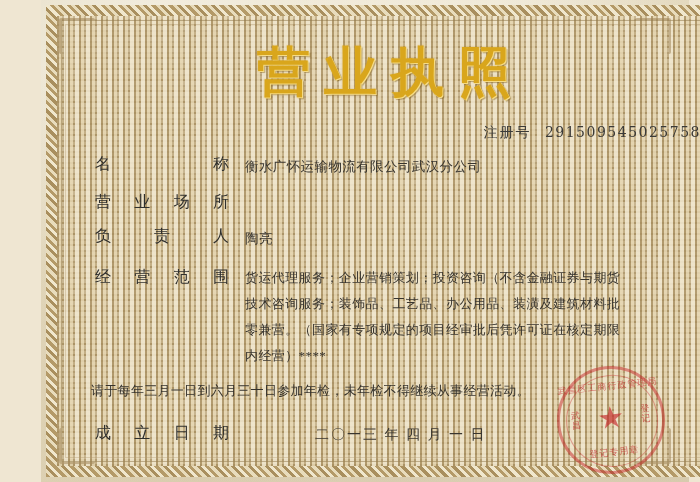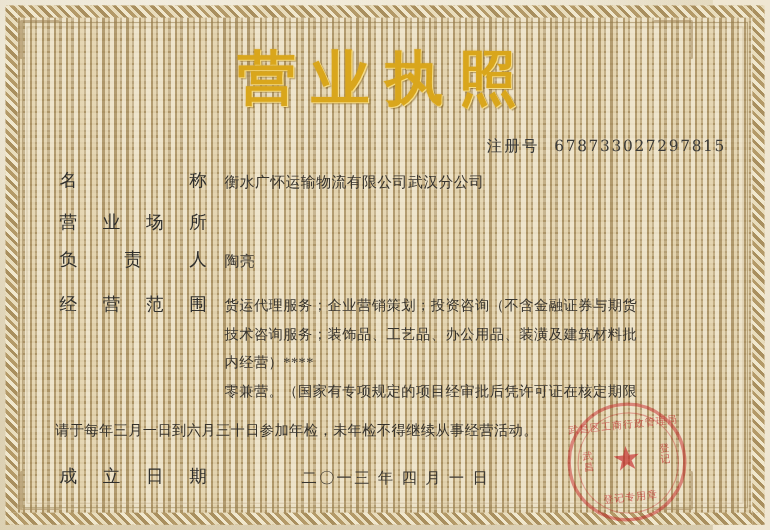--- a/index.html
+++ b/index.html
@@ -17,20 +17,21 @@
   
   #certificate {
     position: relative;
     width: 648px;
     height: 482px;
     background:
       radial-gradient(ellipse at 18% 12%, rgba(255,255,255,0.55) 0%, rgba(255,255,255,0) 42%),
       radial-gradient(ellipse at 88% 88%, rgba(150,130,95,0.20) 0%, rgba(150,130,95,0) 50%),
       radial-gradient(ellipse at 55% 45%, #f5efdd 0%, #ece3cb 55%, #e0d5b8 100%);
     box-sizing: border-box;
+    margin-left: 41px;
   }
 
   
   #certificate::before {
     content: "";
     position: absolute;
     left: 0; top: 0; right: 0; bottom: 0;
     background:
       radial-gradient(circle at 12% 70%, rgba(190,170,130,0.18) 0 14%, rgba(190,170,130,0) 40%),
       radial-gradient(circle at 70% 20%, rgba(255,255,255,0.35) 0 12%, rgba(255,255,255,0) 38%),
@@ -287,21 +288,21 @@
   <div class="corner tr"></div>
   <div class="corner bl"></div>
   <div class="corner br"></div>
 
   <div class="content">
 
     <div class="title">营业执照</div>
 
     <div class="reg-row">
       <span class="reg-label">注册号</span>
-      <span class="reg-value">678733027297815</span>
+      <span class="reg-value">291509545025758</span>
     </div>
 
     <div class="fields">
 
       <div class="field-row">
         <div class="field-label">
           <span>名</span>
           <span>称</span>
         </div>
         <div class="field-value">衡水广怀运输物流有限公司武汉分公司</div>
@@ -328,22 +329,22 @@
       <div class="field-row scope">
         <div class="field-label">
           <span>经</span>
           <span>营</span>
           <span>范</span>
           <span>围</span>
         </div>
         <div class="field-value small">
           <div>货运代理服务；企业营销策划；投资咨询（不含金融证券与期货</div>
           <div>技术咨询服务；装饰品、工艺品、办公用品、装潢及建筑材料批</div>
+          <div>零兼营。（国家有专项规定的项目经审批后凭许可证在核定期限</div>
           <div>内经营）****</div>
-          <div>零兼营。（国家有专项规定的项目经审批后凭许可证在核定期限</div>
         </div>
       </div>
 
     </div>
 
     <div class="note">请于每年三月一日到六月三十日参加年检，未年检不得继续从事经营活动。</div>
 
     <div class="footer">
       <div class="footer-left">
         <div class="footer-label">

